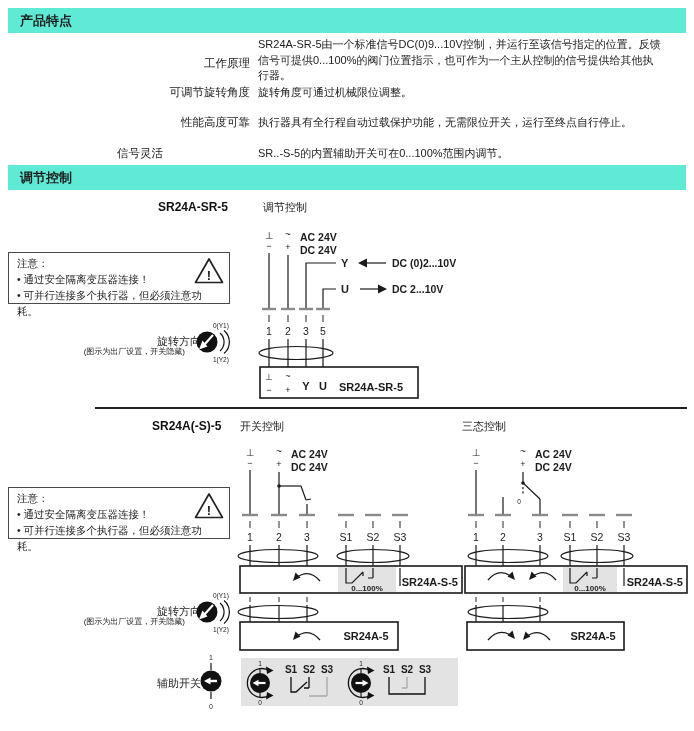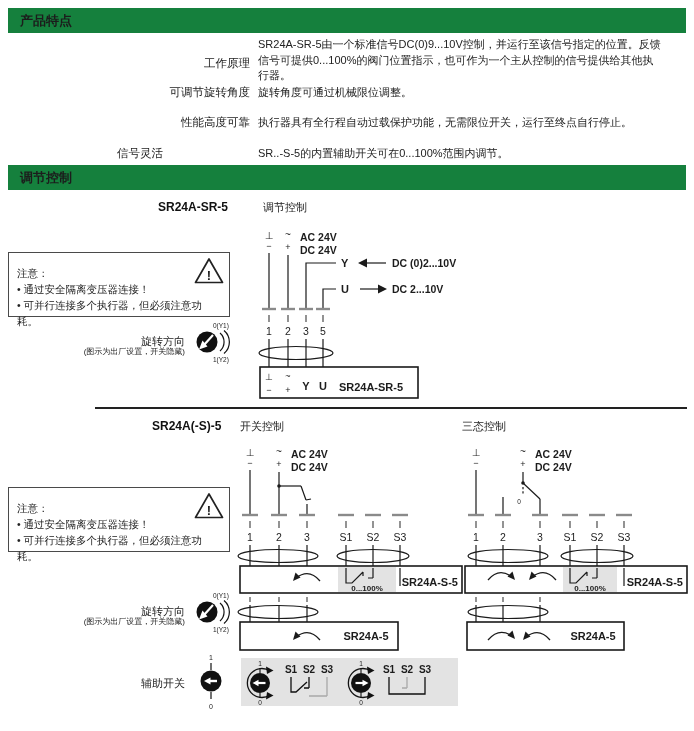--- a/index.html
+++ b/index.html
@@ -1,26 +1,26 @@
 <!DOCTYPE html>
 <html><head>
 <meta charset="utf-8">
 <style>
   html,body{margin:0;padding:0;background:#fff;}
   .page{position:relative;width:694px;height:731px;background:#ffffff;overflow:hidden;
         font-family:"Liberation Sans","DejaVu Sans",sans-serif;color:#1c1c1c;}
-  .bar{position:absolute;left:8px;width:678px;height:25px;background:#15803d;color:#1c1c1c;
+  .bar{position:absolute;left:8px;width:678px;height:25px;background:#5eead4;color:#1c1c1c;
        font-size:13px;font-weight:bold;line-height:25px;padding-left:12px;box-sizing:border-box;}
   .flabel{position:absolute;left:30px;width:220px;text-align:right;font-size:11.5px;color:#222;}
   .ftext{position:absolute;left:258px;width:404px;font-size:11px;line-height:15.5px;color:#222;}
-  .notebox{position:absolute;left:8px;width:222px;height:65px;border:1.2px solid #4a4a4a;
-           box-sizing:border-box;padding:12px 8px;font-size:10.5px;line-height:16px;color:#222;}
+  .notebox{position:absolute;left:8px;width:222px;height:52px;border:1.2px solid #4a4a4a;
+           box-sizing:border-box;padding:2px 8px;font-size:10.5px;line-height:16px;color:#222;}
   .model{position:absolute;font-weight:bold;font-size:12px;color:#111;}
   .mode{position:absolute;font-size:11px;color:#222;}
-  .rotlabel{position:absolute;left:55px;width:130px;text-align:right;font-size:11px;color:#222;}
+  .rotlabel{position:absolute;left:71px;width:130px;text-align:right;font-size:11px;color:#222;}
   .rotsub{position:absolute;left:30px;width:155px;text-align:right;font-size:8px;color:#222;}
   .divider{position:absolute;left:95px;top:407px;width:592px;border-top:2px solid #222;}
   .graypanel{position:absolute;left:241px;top:658px;width:217px;height:48px;background:#e3e3e3;}
   svg{position:absolute;overflow:visible;}
   svg text{font-family:"Liberation Sans","DejaVu Sans",sans-serif;fill:#1c1c1c;}
   .b{font-weight:bold;}
 </style>
 </head>
 <body>
 

